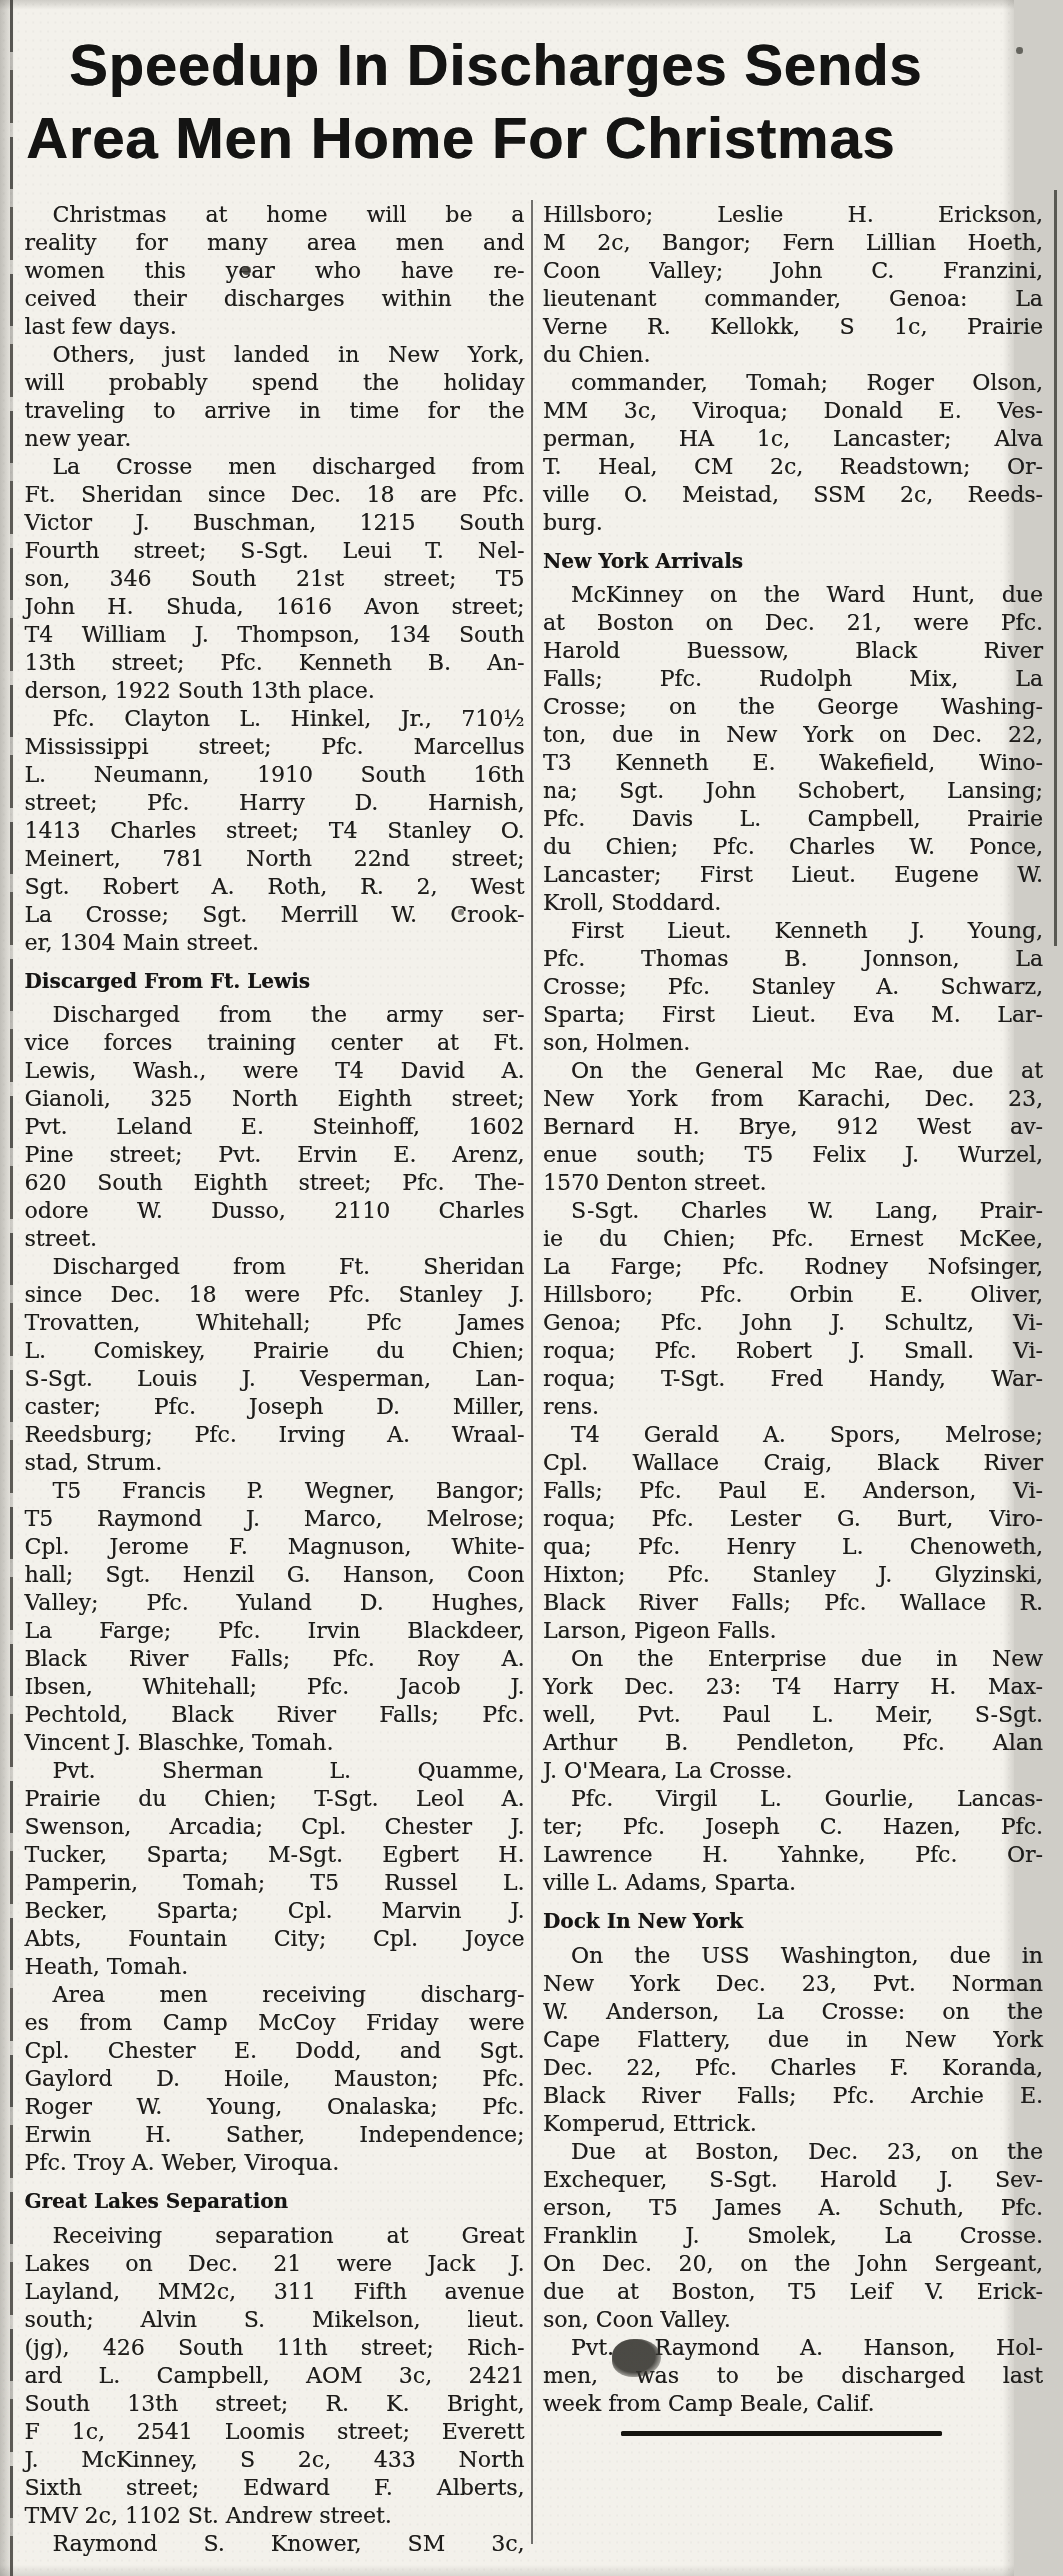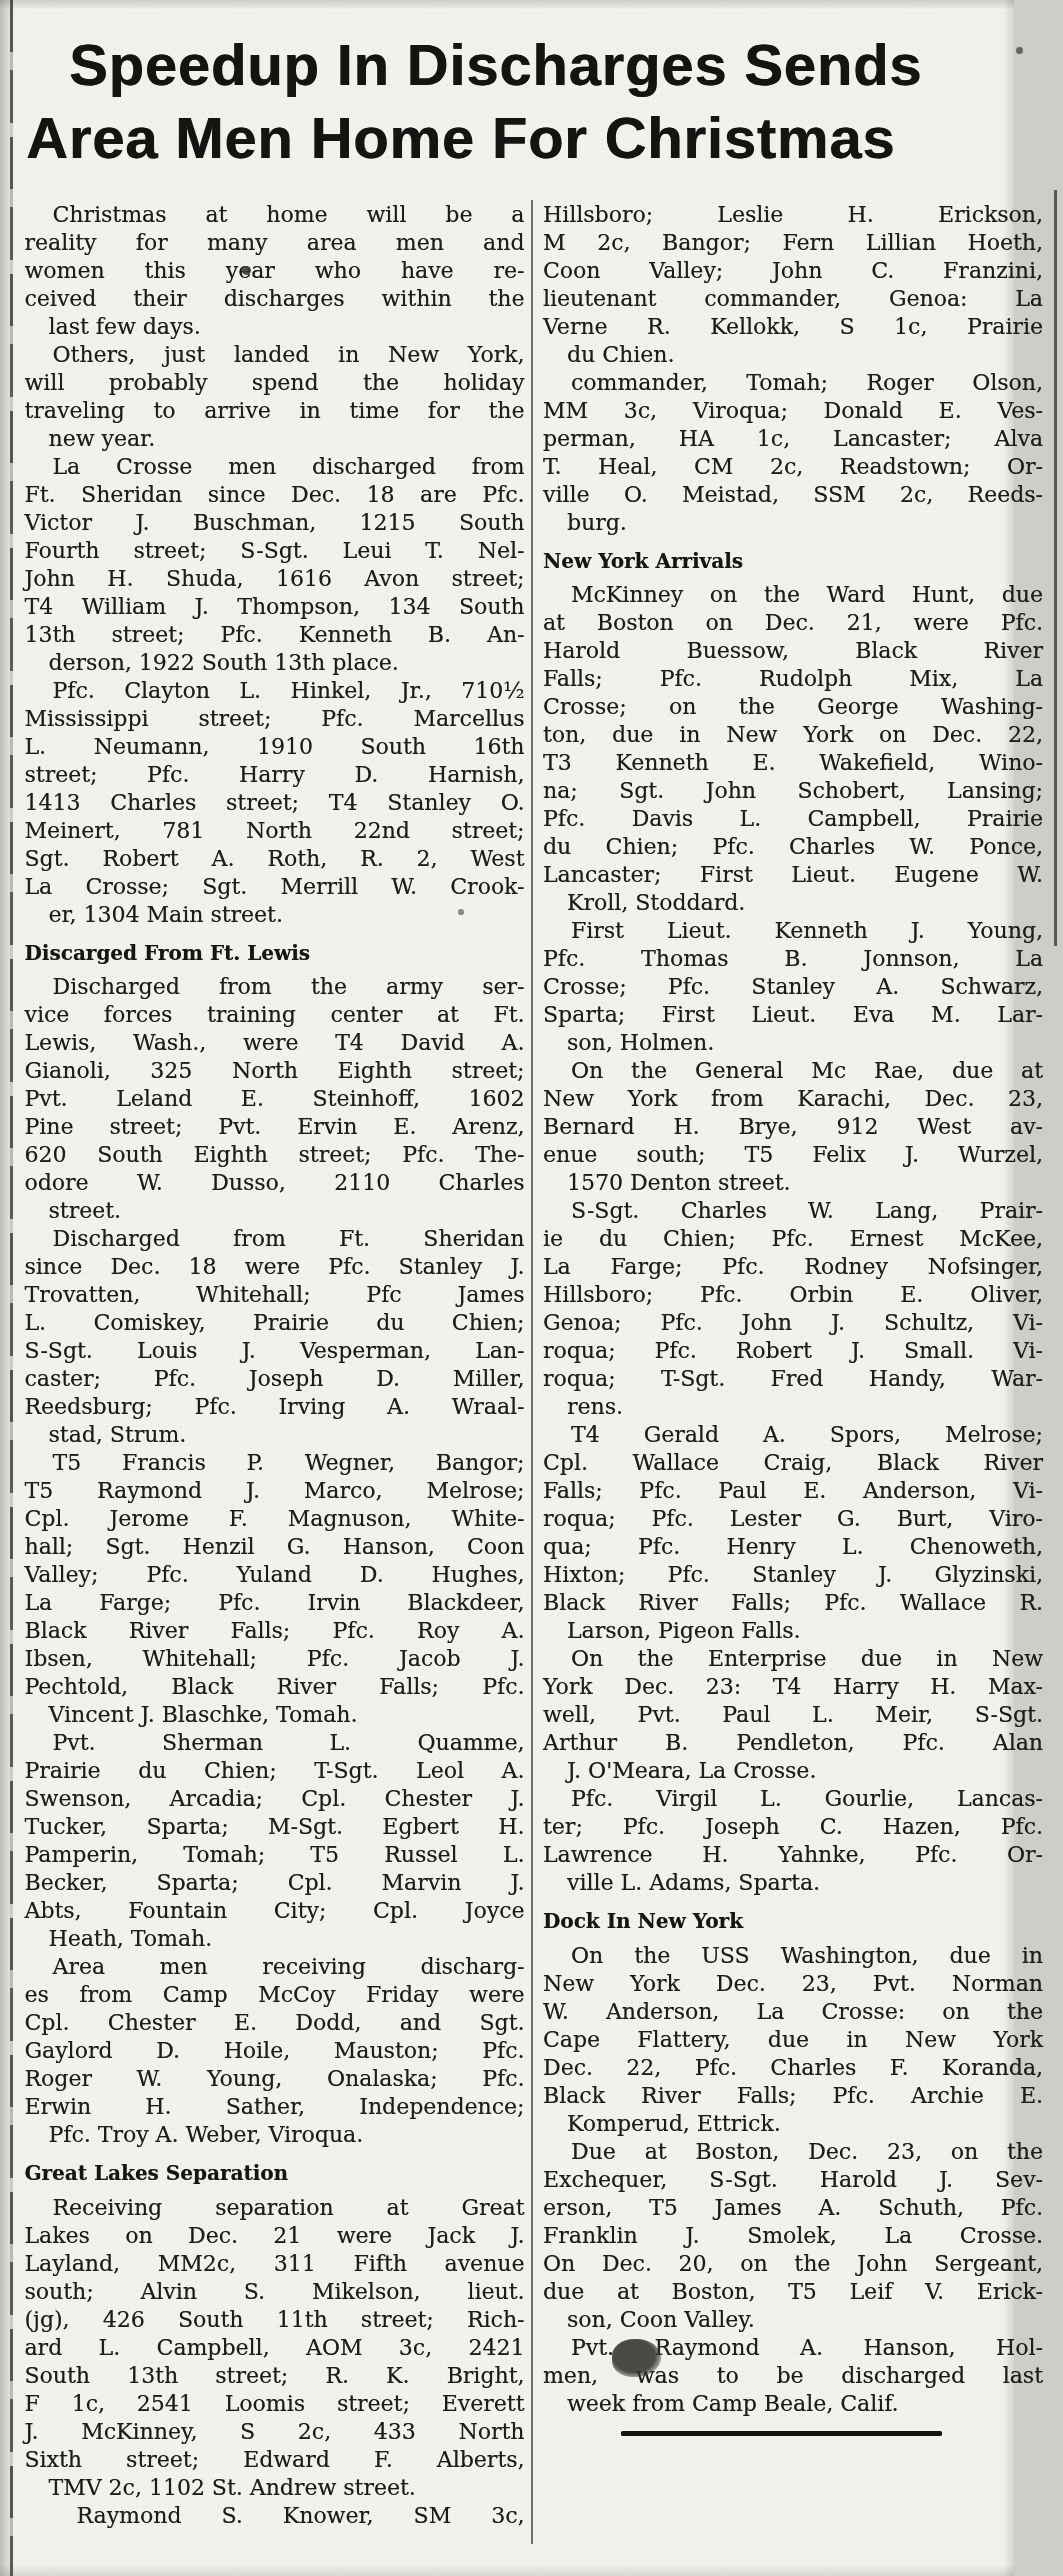--- a/index.html
+++ b/index.html
@@ -41,21 +41,21 @@
     position: absolute; top: 201px; width: 500px;
     font-size: 22px; line-height: 28px;
     color: #1d1c1a;
     text-shadow: 0.2px 0 0 rgba(20,20,18,.55);
   }
   .col-left { left: 24.5px; }
   .col-right { left: 543px; }
   .line { text-align: justify; text-align-last: justify; }
   .para .line:first-child { text-indent: 28px; }
   .para.noindent .line:first-child { text-indent: 0; }
-  .para .line:last-child { text-align-last: left; margin-left: 24px; }
+  .para .line:last-child { text-align-last: left; }
   .para.cont .line:last-child { text-align-last: justify; }
   .subhead {
     font-weight: bold;
     font-size: 20px; line-height: 28px;
     margin: 9.8px 0 6.5px 0;
     color: #161514;
   }
   .col-rule {
     position: absolute; left: 531px; top: 200px;
     width: 1.6px; height: 2344px;
@@ -102,20 +102,21 @@
         <div class="line">Others, just landed in New York,</div>
         <div class="line">will probably spend the holiday</div>
         <div class="line">traveling to arrive in time for the</div>
         <div class="line">new year.</div>
       </div>
       <div class="para">
         <div class="line">La Crosse men discharged from</div>
         <div class="line">Ft. Sheridan since Dec. 18 are Pfc.</div>
         <div class="line">Victor J. Buschman, 1215 South</div>
         <div class="line">Fourth street; S-Sgt. Leui T. Nel-</div>
+        <div class="line">son, 346 South 21st street; T5</div>
         <div class="line">John H. Shuda, 1616 Avon street;</div>
         <div class="line">T4 William J. Thompson, 134 South</div>
         <div class="line">13th street; Pfc. Kenneth B. An-</div>
         <div class="line">derson, 1922 South 13th place.</div>
       </div>
       <div class="para">
         <div class="line">Pfc. Clayton L. Hinkel, Jr., 710½</div>
         <div class="line">Mississippi street; Pfc. Marcellus</div>
         <div class="line">L. Neumann, 1910 South 16th</div>
         <div class="line">street; Pfc. Harry D. Harnish,</div>

